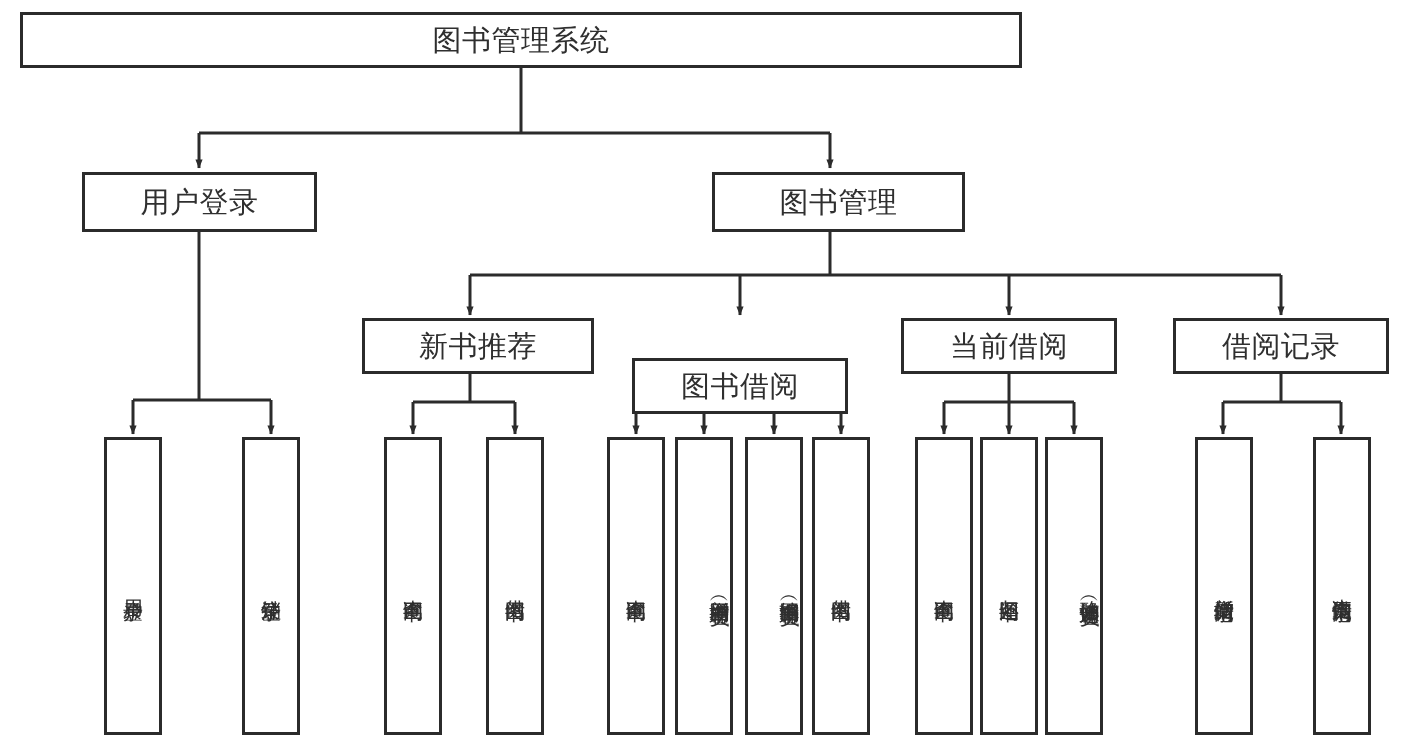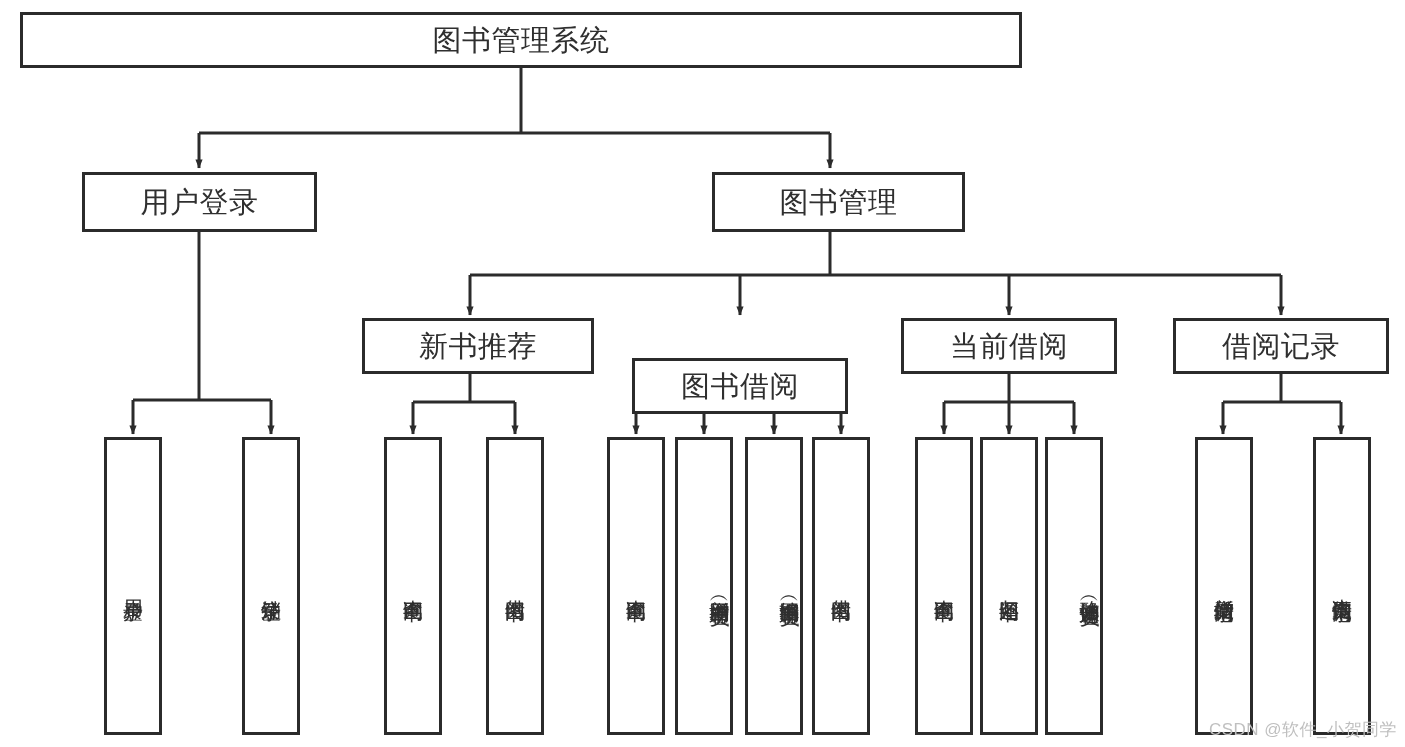--- a/index.html
+++ b/index.html
@@ -185,15 +185,14 @@
     <span class="label">确认归还（管理员）</span>
   </div>
 
   <div class="node v mid" style="left:1195px; top:437px; width:58px; height:298px;">
     <span class="label">新增借阅记录</span>
   </div>
   <div class="node v mid" style="left:1313px; top:437px; width:58px; height:298px;">
     <span class="label">查询借阅记录</span>
   </div>
 
-  <div id="watermark">CSDN @软件_小贺同学</div>
 
 </div>
 
 </body></html>

